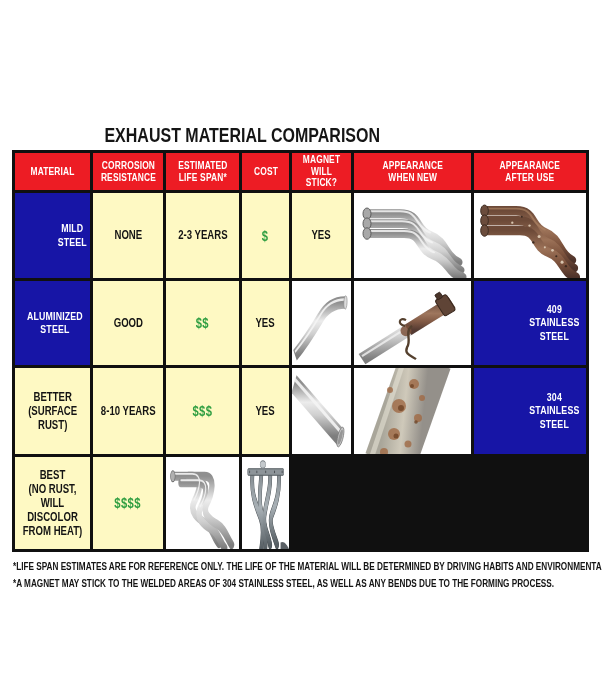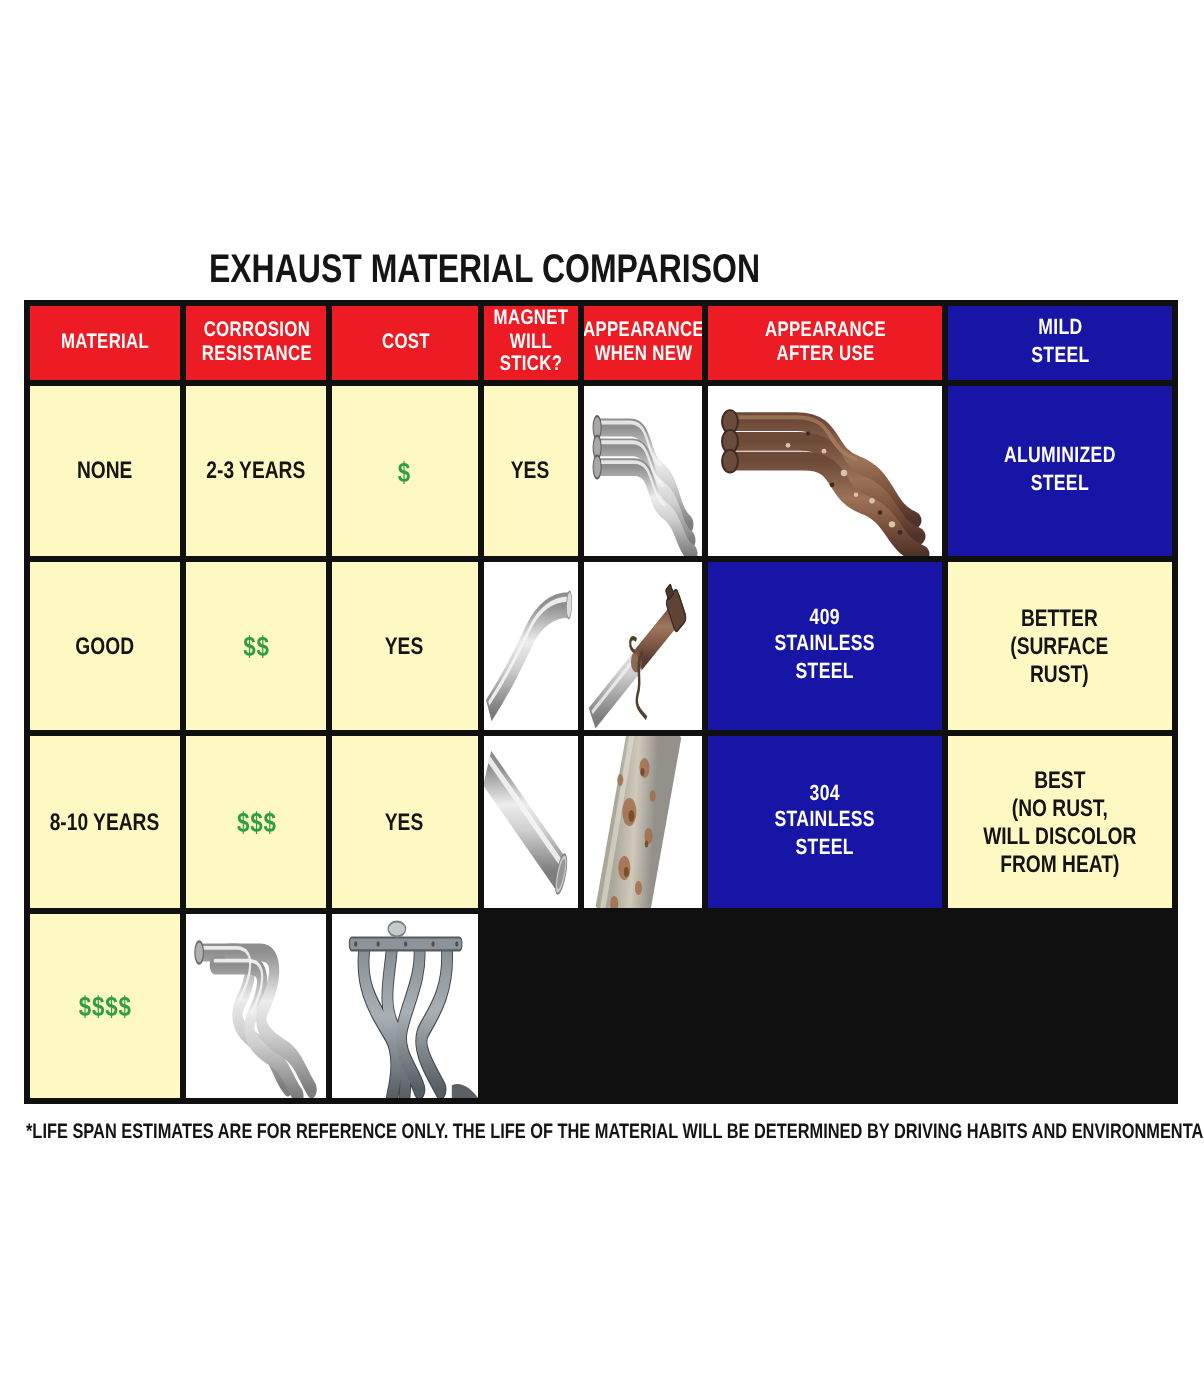--- a/index.html
+++ b/index.html
@@ -8,21 +8,21 @@
   #title{position:absolute;left:0;top:124px;width:484px;text-align:center;
          font-size:20px;font-weight:bold;color:#151515;letter-spacing:0px;}
   .t{display:inline-block;transform:scaleX(0.8);transform-origin:50% 50%;
      white-space:pre-line;font-weight:bold;}
   #grid{position:absolute;left:12px;top:150px;background:#101010;padding:3px;
         display:grid;gap:3px;
         grid-template-columns:75px 70px 73px 47px 59px 117px 112px;
         grid-template-rows:37px 85px 84px 86px 92px;}
   .cell{display:flex;align-items:center;justify-content:center;text-align:center;overflow:hidden;}
   .c-red{background:#ED1C24;color:#ffffff;}
-  .c-blue{background:#1715A6;color:#ffffff;}
+  .c-blue{background:#1715A6;color:#ffffff;justify-content:flex-end;}
   .c-white{background:#fef9c3;color:#141414;}
   .hdr{font-size:10.5px;line-height:1.12;letter-spacing:0.2px;}
   .mat{font-size:11px;line-height:1.2;letter-spacing:0.2px;}
   .val{font-size:12px;line-height:1.18;}
   .cost{font-size:14px;color:#2F9E41;letter-spacing:0.5px;}
   .photo{padding:0;background:#ffffff;}
   .photo svg{display:block;width:100%;height:100%;}
   #footnotes{position:absolute;left:13px;top:556px;width:585px;color:#141414;}
   .fnline{height:17px;line-height:17px;white-space:nowrap;}
   .fn{display:inline-block;transform:scaleX(0.78);transform-origin:0 50%;
@@ -68,20 +68,24 @@
   <div id="grid">
 
     <div class="cell c-red">
         <span class="t hdr">MATERIAL</span>
       </div>
     <div class="cell c-red">
         <span class="t hdr">CORROSION
 RESISTANCE</span>
       </div>
     <div class="cell c-red">
+        <span class="t hdr">ESTIMATED
+LIFE SPAN*</span>
+      </div>
+    <div class="cell c-red">
         <span class="t hdr">COST</span>
       </div>
     <div class="cell c-red">
         <span class="t hdr">MAGNET
 WILL STICK?</span>
       </div>
     <div class="cell c-red">
         <span class="t hdr">APPEARANCE
 WHEN NEW</span>
       </div>
@@ -281,15 +285,16 @@
             <circle cx="100" cy="14" r="1.3"></circle>
           </g>
         <ellipse cx="52" cy="7" rx="7" ry="3.5" fill="#c4c9cc" stroke="#7a8085"></ellipse>
         <path d="M96,80 C104,78 112,82 117,86 L96,86 Z" fill="#5a6065"></path>
       </svg>
     </div>
   </div>
 
   <div id="footnotes">
     <div class="fnline"><span class="fn">*LIFE SPAN ESTIMATES ARE FOR REFERENCE ONLY. THE LIFE OF THE MATERIAL WILL BE DETERMINED BY DRIVING HABITS AND ENVIRONMENTAL FACTORS.</span></div>
+    <div class="fnline"><span class="fn">*A MAGNET MAY STICK TO THE WELDED AREAS OF 304 STAINLESS STEEL, AS WELL AS ANY BENDS DUE TO THE FORMING PROCESS.</span></div>
   </div>
 
 </div>
 
 </body></html>

